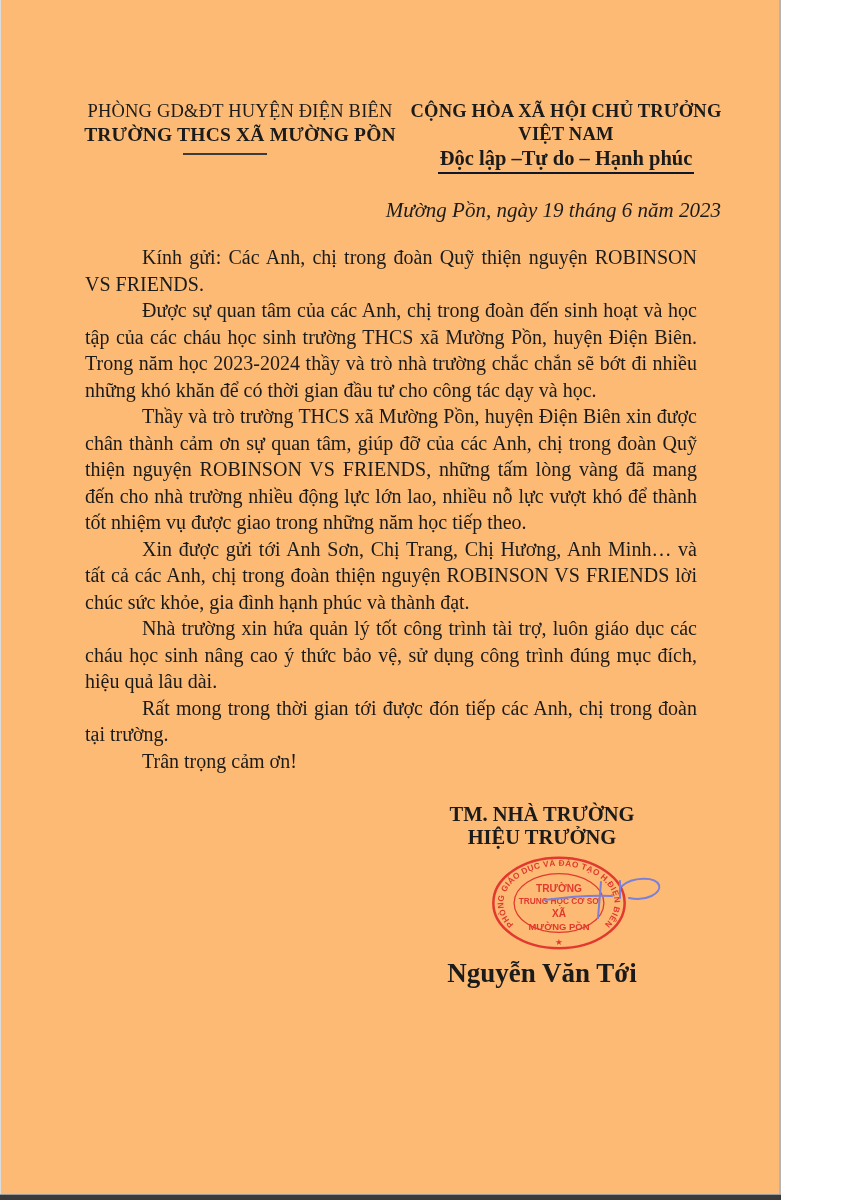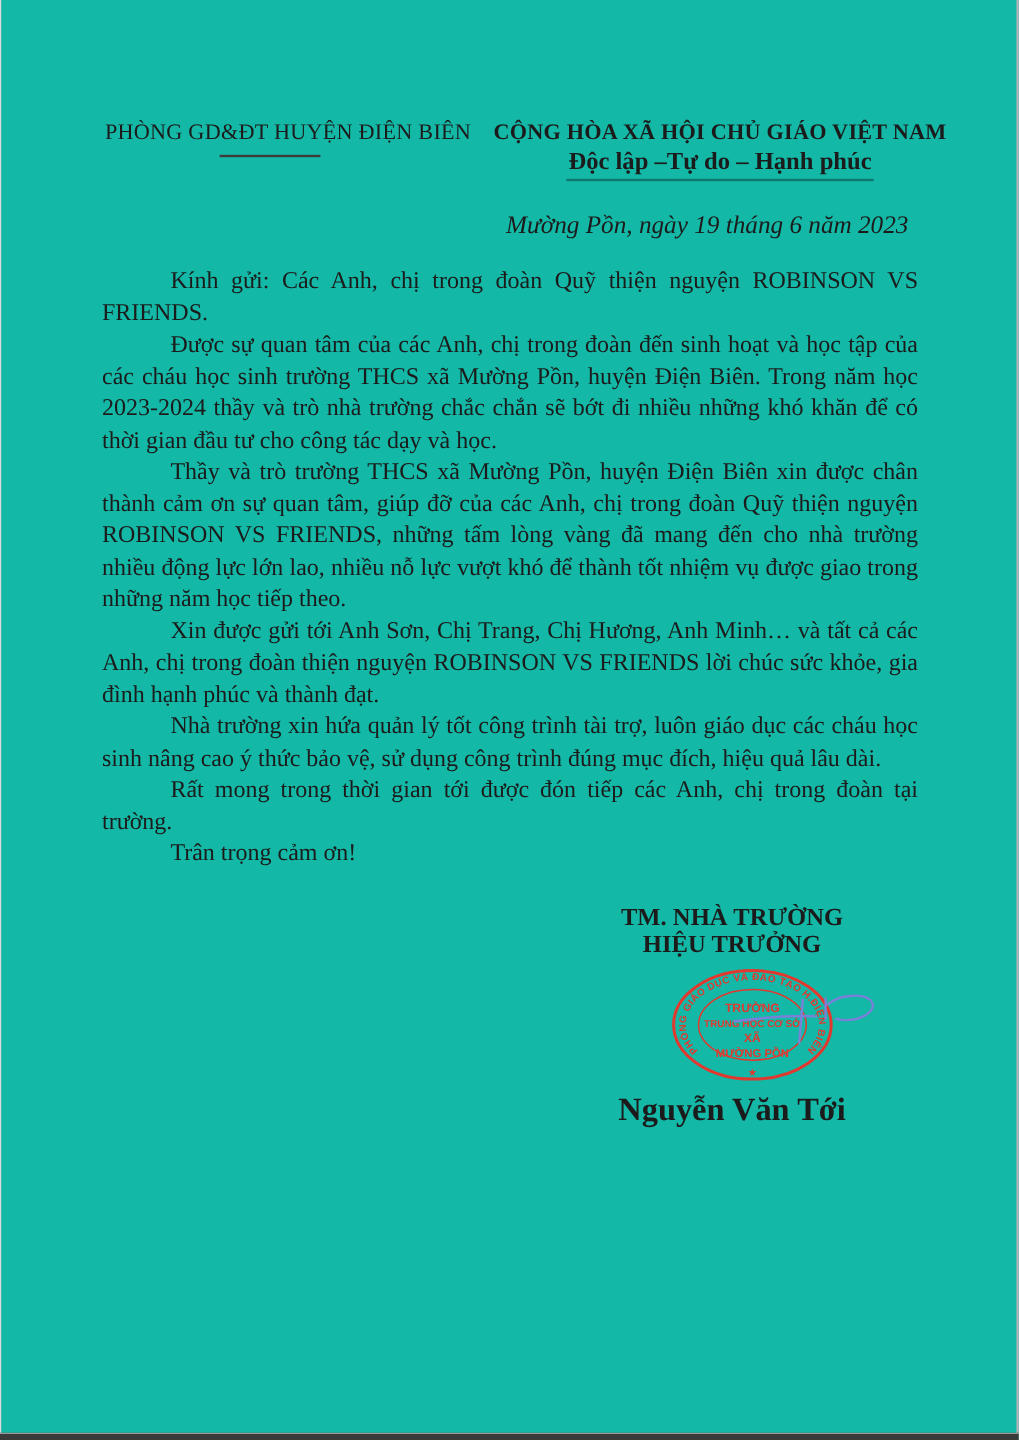--- a/index.html
+++ b/index.html
@@ -2,35 +2,35 @@
 <html><head>
 <meta charset="utf-8">
 <style>
   html,body{margin:0;padding:0;}
   body{
     width:849px;height:1200px;background:#ffffff;
     font-family:"Liberation Serif","DejaVu Serif",serif;
     color:#1b1b1b;
     -webkit-font-smoothing:antialiased;
   }
-  .page{position:relative;width:849px;height:1200px;background:#14b8a6;overflow:hidden;}
+  .page{position:relative;width:781px;height:1200px;background:#fdba74;overflow:hidden;}
 
   
   .header{display:flex;padding:100px 55px 0 82px;}
   .header-left{width:316px;text-align:center;}
   .hl1{font-size:18.5px;line-height:23px;letter-spacing:.2px;}
   .hl2{font-size:19.5px;line-height:24px;font-weight:bold;letter-spacing:.2px;}
   .hl-underline{width:84px;height:2px;background:#3c3c3c;margin:6px auto 0;transform:translateX(-15px);}
   .header-right{flex:1;text-align:center;padding-left:8px;}
   .hr1{font-size:18.5px;line-height:23px;font-weight:bold;letter-spacing:.2px;}
   .hr2{display:inline-block;font-size:20.5px;line-height:25px;font-weight:bold;
-       border-bottom:2px solid #0f766e;padding:0 2px 1px;}
+       border-bottom:2px solid #0f172a;padding:0 2px 1px;}
 
   
-  .dateline{margin-top:23px;text-align:right;padding-right:92px;
+  .dateline{margin-top:23px;text-align:right;padding-right:60px;
             font-style:italic;font-size:21px;line-height:26px;}
 
   
   .title{margin-top:40px;text-align:center;font-weight:bold;font-size:25px;
          letter-spacing:.5px;line-height:28px;}
 
   
   .body-text{margin:21px 84px 0 85px;text-align:justify;
              font-size:20px;line-height:26.5px;}
   .body-text p{margin:0;text-indent:57px;}
@@ -50,24 +50,25 @@
   .edge-left{position:absolute;top:0;left:0;width:1px;height:100%;background:#dcdcdc;}
 </style>
 </head>
 <body>
 
 <div class="page">
 
   <div class="header">
     <div class="header-left">
       <div class="hl1">PHÒNG GD&amp;ĐT HUYỆN ĐIỆN BIÊN</div>
+      <div class="hl2">TRƯỜNG THCS XÃ MƯỜNG PỒN</div>
       <div class="hl-underline"></div>
     </div>
     <div class="header-right">
-      <div class="hr1">CỘNG HÒA XÃ HỘI CHỦ GIÁO VIỆT NAM</div>
+      <div class="hr1">CỘNG HÒA XÃ HỘI CHỦ TRƯỞNG VIỆT NAM</div>
       <div><span class="hr2">Độc lập –Tự do – Hạnh phúc</span></div>
     </div>
   </div>
 
   <div class="dateline">Mường Pồn, ngày 19 tháng 6 năm 2023</div>
 
 
   <div class="body-text">
     <p>Kính gửi: Các Anh, chị trong đoàn Quỹ thiện nguyện ROBINSON VS FRIENDS.</p>
     <p>Được sự quan tâm của các Anh, chị trong đoàn đến sinh hoạt và học tập của các cháu học sinh trường THCS xã Mường Pồn, huyện Điện Biên. Trong năm học 2023-2024 thầy và trò nhà trường chắc chắn sẽ bớt đi nhiều những khó khăn để có thời gian đầu tư cho công tác dạy và học.</p>

